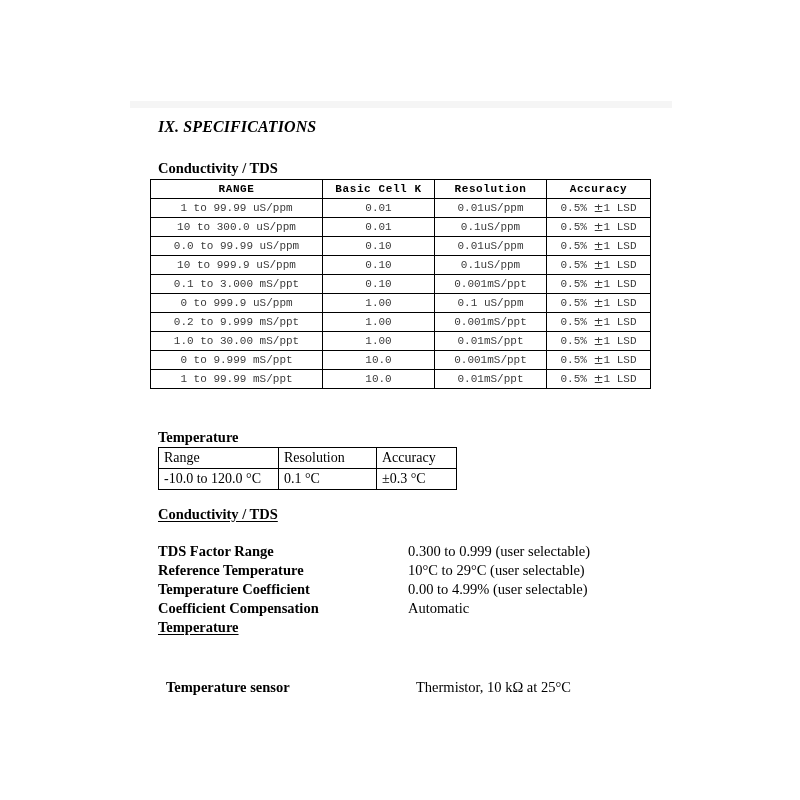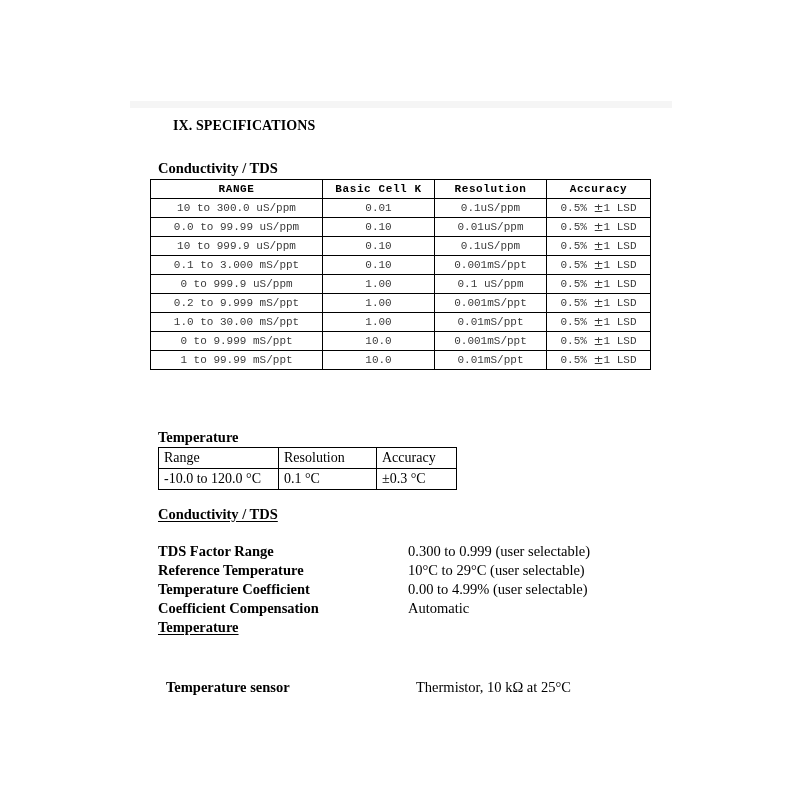--- a/index.html
+++ b/index.html
@@ -26,27 +26,28 @@
     position: absolute;
     left: 130px;
     top: 101px;
     width: 542px;
     height: 7px;
     background: #f5f5f5;
   }
 
   .section-title {
     position: absolute;
-    left: 173px;
+    left: 158px;
     top: 118px;
     font-family: "Liberation Serif", serif;
     font-weight: bold;
-    font-size: 14px;
+    font-size: 16px;
     letter-spacing: 0.1px;
     white-space: nowrap;
+    font-style: italic;
   }
 
   .subhead {
     position: absolute;
     font-family: "Liberation Serif", serif;
     font-weight: bold;
     font-size: 14.5px;
     white-space: nowrap;
     text-align: center;
   }
@@ -182,20 +183,26 @@
     </colgroup>
     <thead>
       <tr>
         <th>RANGE</th>
         <th>Basic Cell K</th>
         <th>Resolution</th>
         <th>Accuracy</th>
       </tr>
     </thead>
     <tbody id="range-body">
+        <tr>
+          <td>1 to 99.99 uS/ppm</td>
+          <td>0.01</td>
+          <td>0.01uS/ppm</td>
+          <td class="acc"><span>0.5% </span><span class="pm">±</span><span>1 LSD</span></td>
+        </tr>
         <tr>
           <td>10 to 300.0 uS/ppm</td>
           <td>0.01</td>
           <td>0.1uS/ppm</td>
           <td class="acc"><span>0.5% </span><span class="pm">±</span><span>1 LSD</span></td>
         </tr>
         <tr>
           <td>0.0 to 99.99 uS/ppm</td>
           <td>0.10</td>
           <td>0.01uS/ppm</td>

